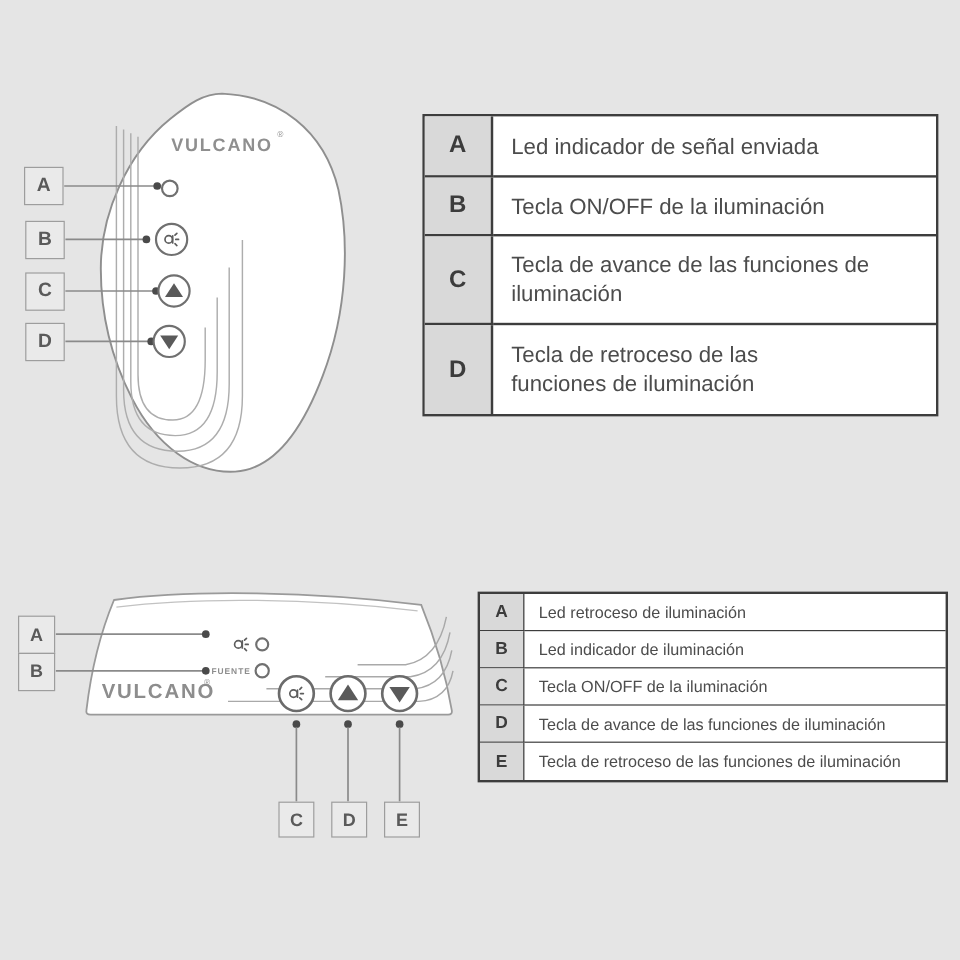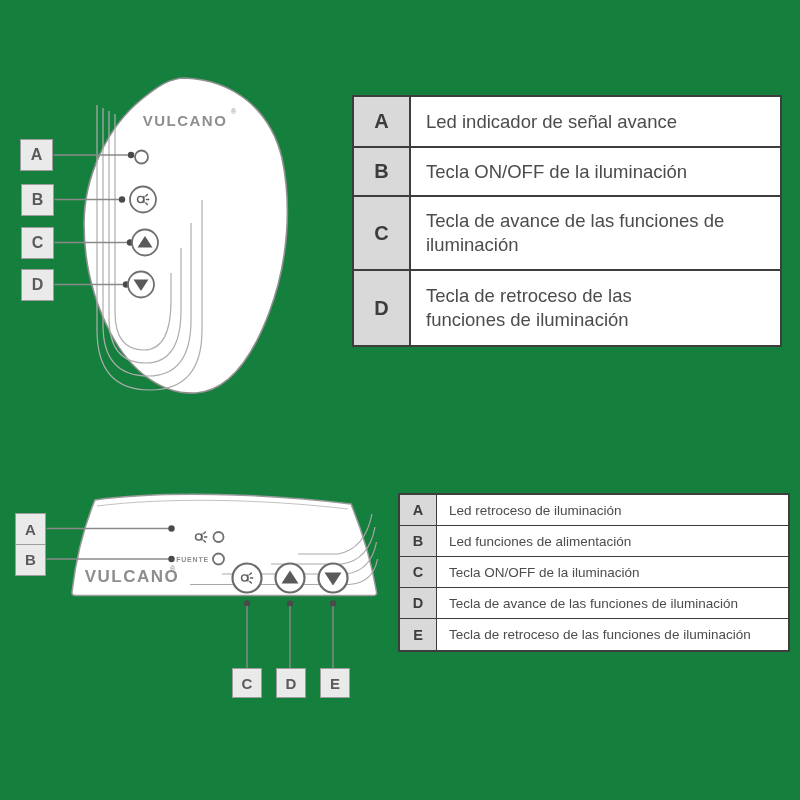--- a/index.html
+++ b/index.html
@@ -1,17 +1,17 @@
 <!DOCTYPE html>
 <html><head>
 <meta charset="utf-8">
 <style>
   html,body{margin:0;padding:0;background:#fff;}
   .page{
-    position:relative;width:800px;height:800px;background:#15803d;overflow:hidden;
+    position:relative;width:800px;height:800px;background:#e5e5e5;overflow:hidden;
     font-family:"Liberation Sans", sans-serif;
   }
   svg.art{position:absolute;left:0;top:0;width:800px;height:800px;}
 
   
   .lblbox{
     position:absolute;box-sizing:border-box;
     background:#eaeaea;border:1.5px solid #9d9d9d;
     display:flex;align-items:center;justify-content:center;
     font-weight:bold;color:#5a5a5a;
@@ -187,21 +187,21 @@
 
   <div class="lblbox lbl-sm" style="left:15px;top:513px;">A</div>
   <div class="lblbox lbl-sm" style="left:15px;top:543.5px;">B</div>
   <div class="lblbox lbl-btm" style="left:232px;top:668px;">C</div>
   <div class="lblbox lbl-btm" style="left:276px;top:668px;">D</div>
   <div class="lblbox lbl-btm" style="left:320px;top:668px;">E</div>
 
   <div class="tbl tbl-top">
     <div class="key bb">A</div>
     <div class="desc bb">
-        <span>Led indicador de señal avance</span>
+        <span>Led indicador de señal enviada</span>
       </div>
     <div class="key bb">B</div>
     <div class="desc bb">
         <span>Tecla ON/OFF de la iluminación</span>
       </div>
     <div class="key bb">C</div>
     <div class="desc bb mid">
         <span>Tecla de avance de las funciones de iluminación</span>
       </div>
     <div class="key">D</div>
@@ -210,21 +210,21 @@
       </div>
   </div>
 
   <div class="tbl tbl-btm">
     <div class="key bb">A</div>
     <div class="desc bb">
         <span>Led retroceso de iluminación</span>
       </div>
     <div class="key bb">B</div>
     <div class="desc bb">
-        <span>Led funciones de alimentación</span>
+        <span>Led indicador de iluminación</span>
       </div>
     <div class="key bb">C</div>
     <div class="desc bb">
         <span>Tecla ON/OFF de la iluminación</span>
       </div>
     <div class="key bb">D</div>
     <div class="desc bb">
         <span>Tecla de avance de las funciones de iluminación</span>
       </div>
     <div class="key">E</div>

